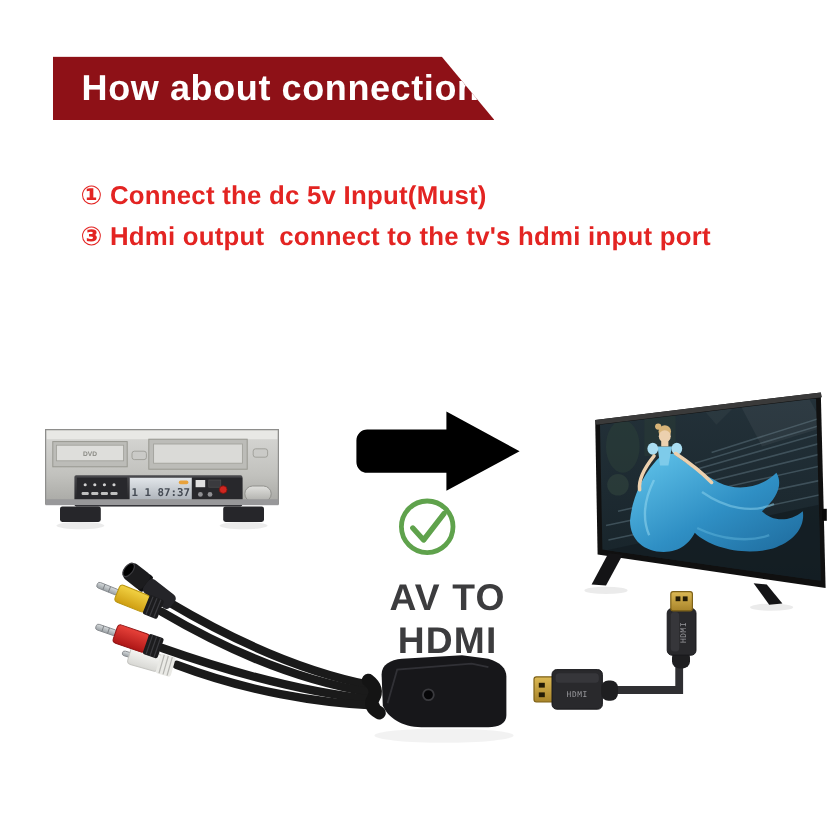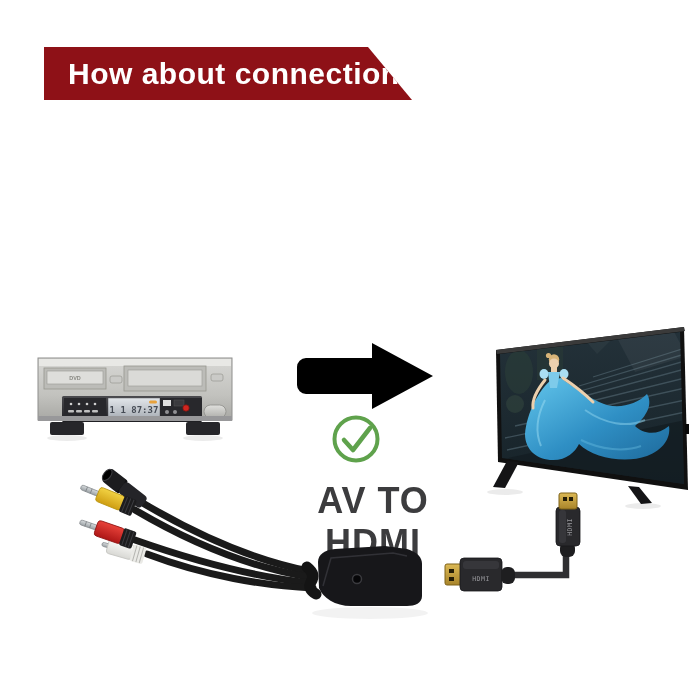--- a/index.html
+++ b/index.html
@@ -22,35 +22,37 @@
   .instruction{
     color:#e32422;font-size:21.5px;font-weight:700;line-height:34px;
     white-space:pre;letter-spacing:.2px;
   }
   
   .vcr-svg{position:absolute;left:28px;top:350px;}
   .arrow-svg{position:absolute;left:290px;top:337px;}
   .check-svg{position:absolute;left:327px;top:411px;}
   .av-label{
     position:absolute;left:283px;top:480px;width:180px;text-align:center;
-    color:#3c3c3e;font-size:36px;font-weight:600;letter-spacing:1px;
+    color:#3c3c3e;font-size:31px;font-weight:600;letter-spacing:1px;
   }
   .tv-svg{position:absolute;left:485px;top:320px;}
   .adapter-svg{position:absolute;left:55px;top:440px;}
 </style>
 </head>
 <body>
 
 <div id="stage">
 
   <div class="banner">
     <span class="banner-title">How about connection</span>
   </div>
 
   <div class="instructions">
+    <div class="instruction">① Connect the dc 5v Input(Must)</div>
+    <div class="instruction">③ Hdmi output  connect to the tv's hdmi input port</div>
   </div>
 
   <svg class="vcr-svg" width="220" height="100" viewBox="0 0 220 100">
     <defs>
       <linearGradient id="vcrFace" x1="0" y1="0" x2="0" y2="1">
         <stop offset="0" stop-color="#d8d8d5"></stop>
           <stop offset="0.6" stop-color="#c2c2be"></stop>
           <stop offset="1" stop-color="#a8a8a4"></stop>
       </linearGradient>
       <linearGradient id="bandG" x1="0" y1="0" x2="0" y2="1">

